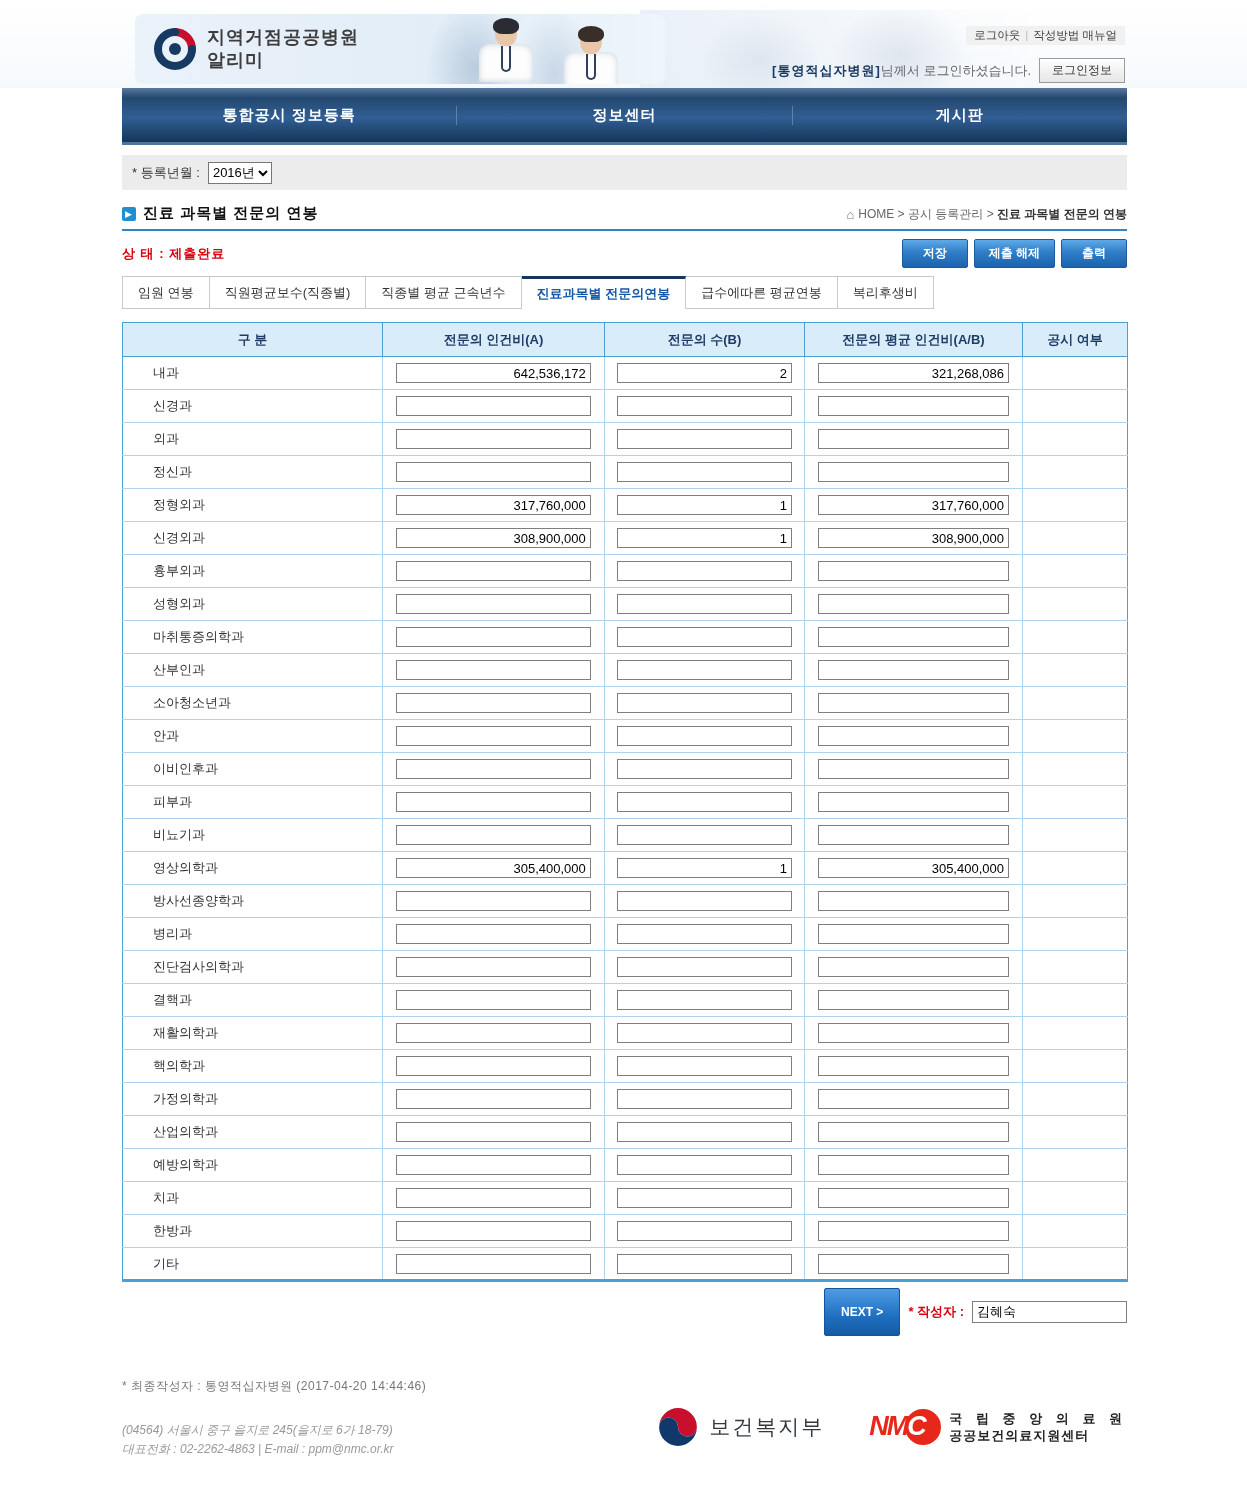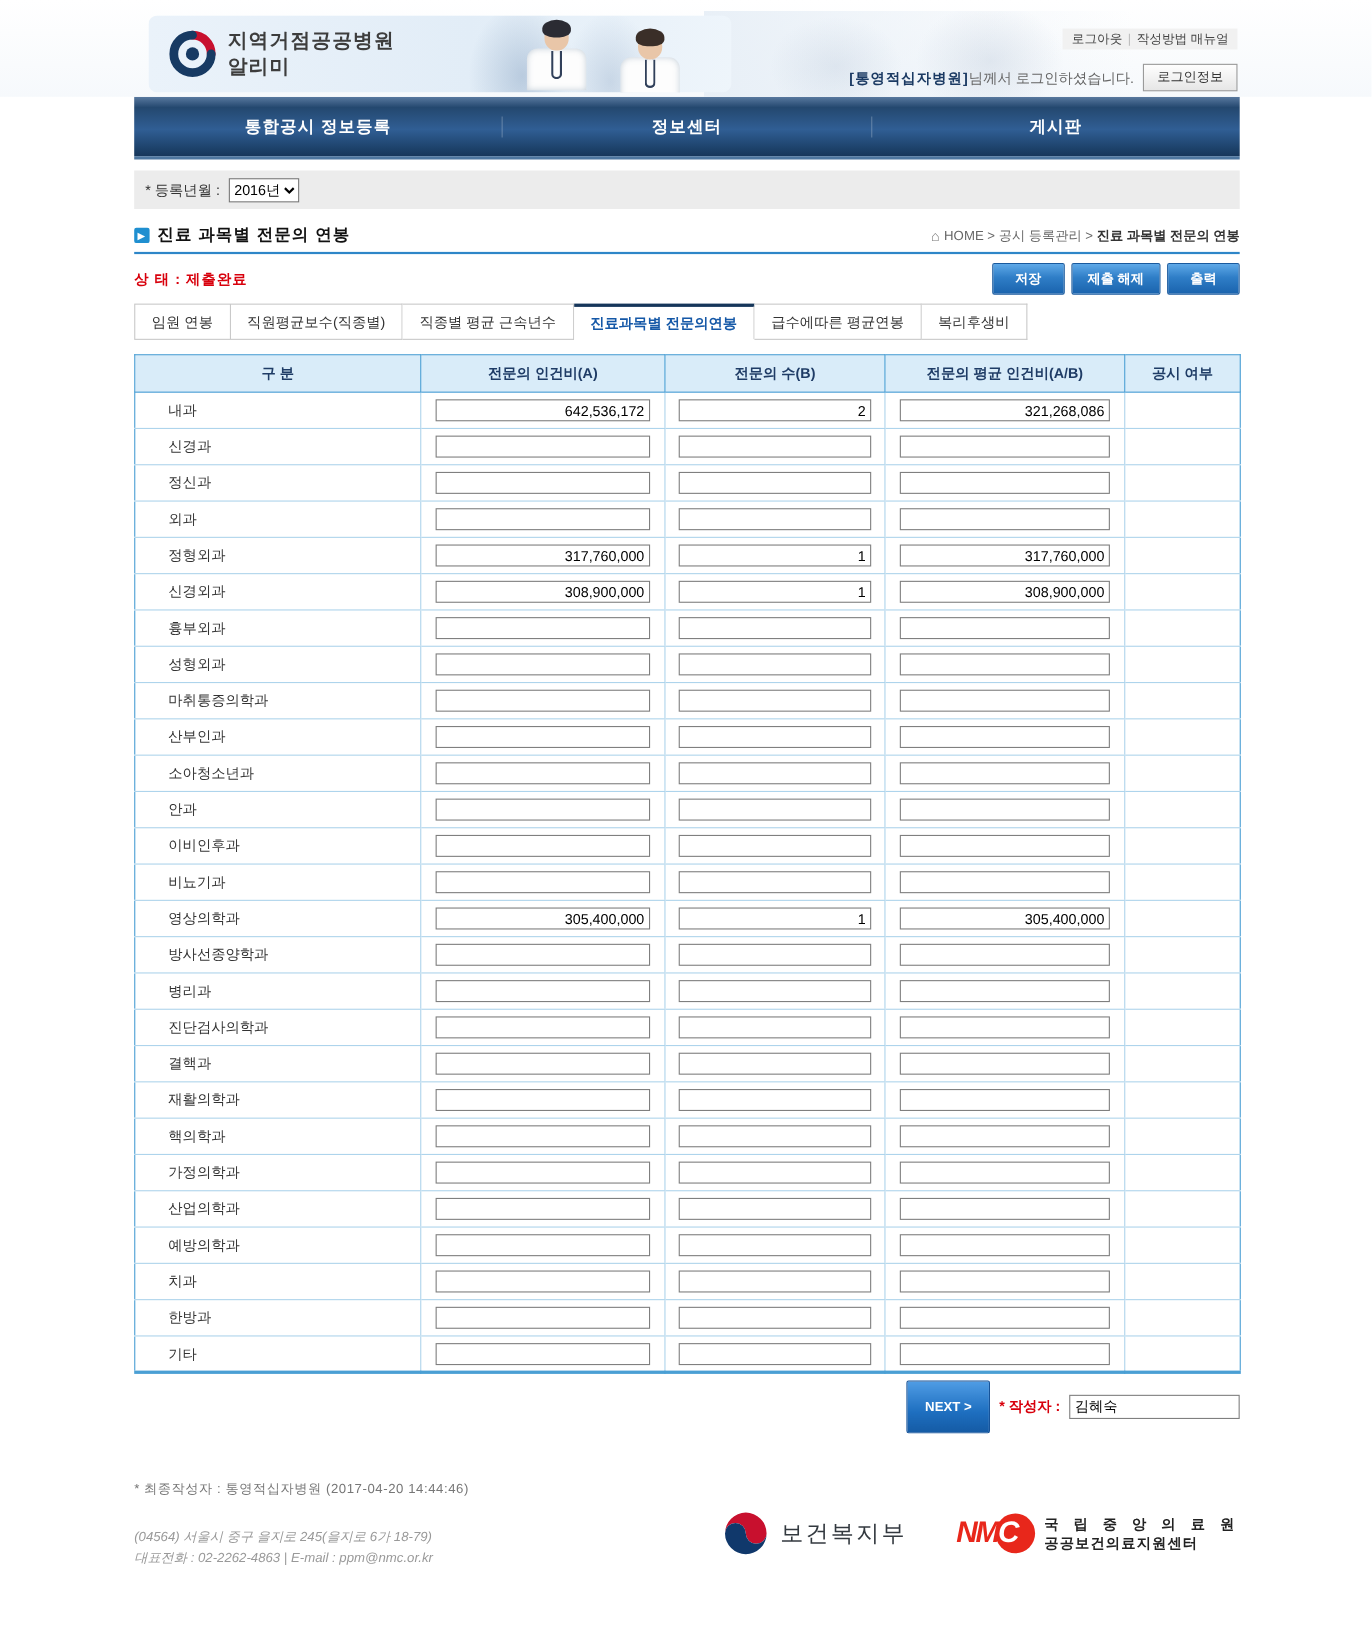--- a/index.html
+++ b/index.html
@@ -223,28 +223,28 @@
               <td></td>
             </tr>
             <tr>
               <td>신경과</td>
               <td class="c-num"><input style=""></td>
               <td class="c-num"><input style=""></td>
               <td class="c-num"><input style=""></td>
               <td></td>
             </tr>
             <tr>
+              <td>외과</td>
+              <td class="c-num"><input style=""></td>
+              <td class="c-num"><input style=""></td>
+              <td class="c-num"><input style=""></td>
+              <td></td>
+            </tr>
+            <tr>
               <td>정신과</td>
-              <td class="c-num"><input style=""></td>
-              <td class="c-num"><input style=""></td>
-              <td class="c-num"><input style=""></td>
-              <td></td>
-            </tr>
-            <tr>
-              <td>외과</td>
               <td class="c-num"><input style=""></td>
               <td class="c-num"><input style=""></td>
               <td class="c-num"><input style=""></td>
               <td></td>
             </tr>
             <tr>
               <td>정형외과</td>
               <td class="c-num"><input value="317,760,000" style=""></td>
               <td class="c-num"><input value="1" style=""></td>
               <td class="c-num"><input value="317,760,000" style=""></td>
@@ -294,20 +294,27 @@
             </tr>
             <tr>
               <td>안과</td>
               <td class="c-num"><input style=""></td>
               <td class="c-num"><input style=""></td>
               <td class="c-num"><input style=""></td>
               <td></td>
             </tr>
             <tr>
               <td>이비인후과</td>
+              <td class="c-num"><input style=""></td>
+              <td class="c-num"><input style=""></td>
+              <td class="c-num"><input style=""></td>
+              <td></td>
+            </tr>
+            <tr>
+              <td>피부과</td>
               <td class="c-num"><input style=""></td>
               <td class="c-num"><input style=""></td>
               <td class="c-num"><input style=""></td>
               <td></td>
             </tr>
             <tr>
               <td>비뇨기과</td>
               <td class="c-num"><input style=""></td>
               <td class="c-num"><input style=""></td>
               <td class="c-num"><input style=""></td>

